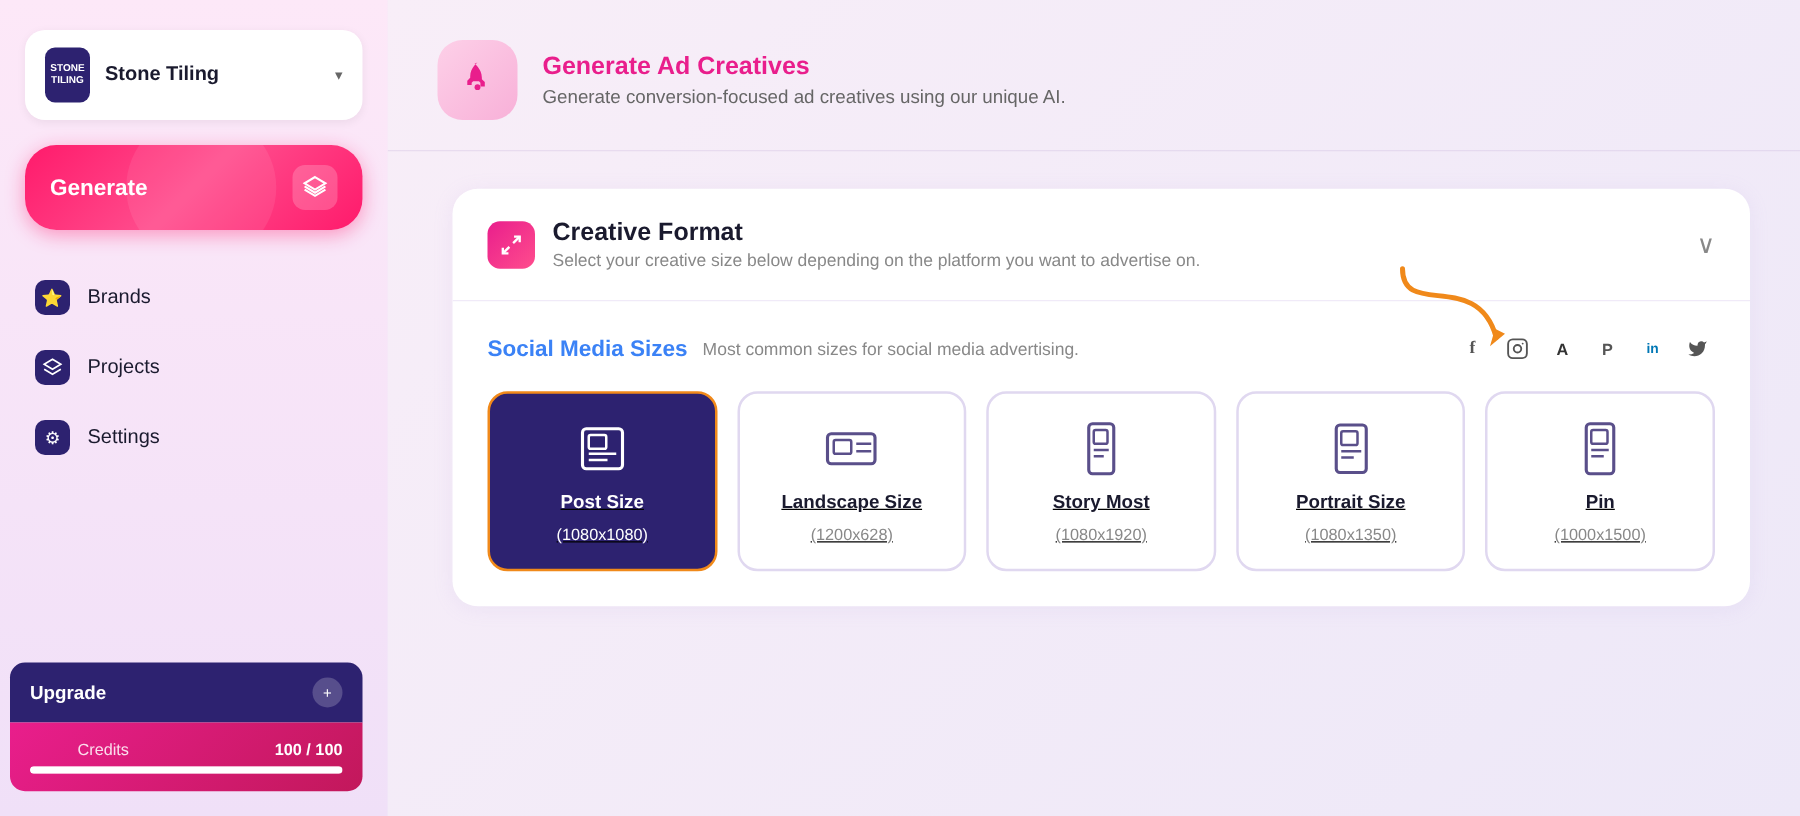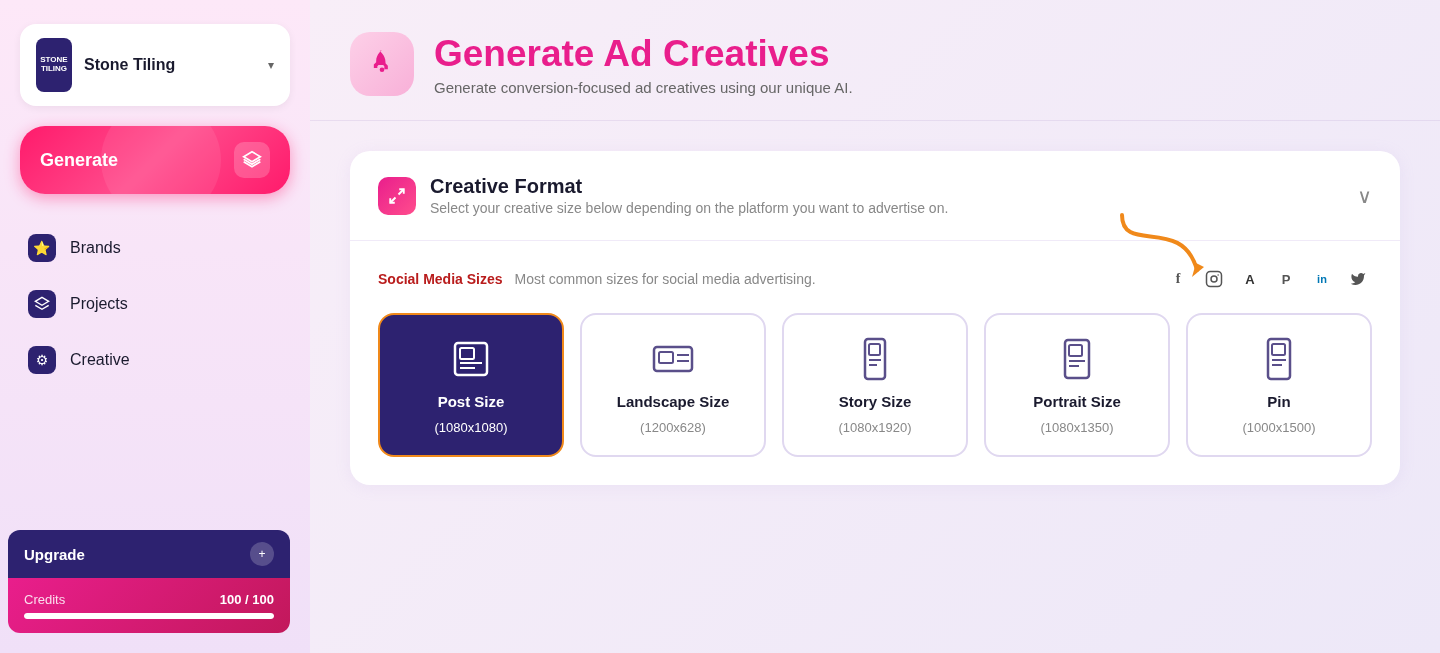--- a/index.html
+++ b/index.html
@@ -31,21 +31,21 @@
       padding: 14px 16px;
       display: flex;
       align-items: center;
       gap: 12px;
       margin-bottom: 20px;
       box-shadow: 0 2px 8px rgba(0,0,0,0.06);
       cursor: pointer;
     }
     .brand-logo {
       width: 36px;
-      height: 54px;
+      height: 44px;
       background: #2d2270;
       border-radius: 8px;
       display: flex;
       align-items: center;
       justify-content: center;
       color: white;
       font-size: 8px;
       font-weight: 700;
       text-align: center;
       line-height: 1.1;
@@ -167,20 +167,21 @@
       color: white;
       font-size: 16px;
       font-weight: 700;
       margin-bottom: 6px;
     }
     .credits-row {
       display: flex;
       align-items: center;
       justify-content: space-between;
       margin-bottom: 6px;
+      margin-left: 38px;
     }
     .credits-label {
       color: rgba(255,255,255,0.85);
       font-size: 13px;
       font-weight: 500;
     }
     .credits-value {
       color: white;
       font-size: 13px;
       font-weight: 600;
@@ -221,40 +222,41 @@
       display: flex;
       align-items: center;
       justify-content: center;
       flex-shrink: 0;
     }
     .header-icon-wrap .rocket-icon {
       color: #e91e8c;
       font-size: 26px;
     }
     .header-text h1 {
-      font-size: 37px;
+      font-size: 20px;
       font-weight: 700;
       color: #e91e8c;
       margin-bottom: 4px;
     }
     .header-text p {
       font-size: 15px;
       color: #666;
     }
 
     .content-area {
       padding: 30px 40px;
     }
 
     .card {
       background: white;
       border-radius: 20px;
       padding: 0;
       box-shadow: 0 2px 16px rgba(180,160,220,0.12);
       overflow: hidden;
+      margin-left: 12px;
     }
 
     .card-header {
       padding: 24px 28px;
       border-bottom: 1px solid #f0eaf8;
       display: flex;
       align-items: center;
       justify-content: space-between;
     }
     .card-header-left {
@@ -298,23 +300,23 @@
       align-items: center;
       justify-content: space-between;
       margin-bottom: 20px;
     }
     .section-title-group {
       display: flex;
       align-items: center;
       gap: 12px;
     }
     .section-title {
-      font-size: 14px;
-      font-weight: 700;
-      color: #b91c1c;
+      font-size: 18px;
+      font-weight: 700;
+      color: #3b82f6;
       text-align: center;
     }
     .section-desc {
       font-size: 14px;
       color: #888;
     }
     .social-icons {
       display: flex;
       gap: 8px;
       align-items: center;
@@ -340,20 +342,21 @@
       right: 160px;
       width: 100px;
       height: 80px;
     }
 
     
     .size-cards {
       display: flex;
       gap: 16px;
       margin-top: 8px;
+      text-decoration: underline;
     }
     .size-card {
       flex: 1;
       border: 2px solid #e0d8f0;
       border-radius: 16px;
       padding: 20px 16px;
       display: flex;
       flex-direction: column;
       align-items: center;
       gap: 10px;
@@ -417,21 +420,21 @@
     <div class="nav-icon">
       <svg width="16" height="16" viewBox="0 0 24 24" fill="none" stroke="white" stroke-width="2">
         <polygon points="12 2 22 8 12 14 2 8"></polygon>
         <polyline points="2 14 12 20 22 14"></polyline>
       </svg>
     </div>
     <span class="nav-label">Projects</span>
   </div>
   <div class="nav-item">
     <div class="nav-icon">⚙</div>
-    <span class="nav-label">Creative</span>
+    <span class="nav-label">Settings</span>
   </div>
 
   <div class="upgrade-section">
     <div class="upgrade-btn">
       <span class="upgrade-label">Upgrade</span>
       <div class="upgrade-icon">+</div>
     </div>
     <div class="user-card">
       <div class="credits-row">
         <span class="credits-label">Credits</span>
@@ -540,21 +543,21 @@
             <span class="size-dims">(1200x628)</span>
           </div>
 
           <div class="size-card">
             <svg class="size-svg" viewBox="0 0 48 48" fill="none">
               <rect x="14" y="4" width="20" height="40" rx="3" stroke="#5a4f8a" stroke-width="2.5"></rect>
               <rect x="18" y="9" width="11" height="11" rx="1.5" stroke="#5a4f8a" stroke-width="2"></rect>
               <line x1="18" y1="25" x2="30" y2="25" stroke="#5a4f8a" stroke-width="2"></line>
               <line x1="18" y1="30" x2="26" y2="30" stroke="#5a4f8a" stroke-width="2"></line>
             </svg>
-            <span class="size-name">Story Size</span>
+            <span class="size-name">Story Most</span>
             <span class="size-dims">(1080x1920)</span>
           </div>
 
           <div class="size-card">
             <svg class="size-svg" viewBox="0 0 48 48" fill="none">
               <rect x="12" y="5" width="24" height="38" rx="3" stroke="#5a4f8a" stroke-width="2.5"></rect>
               <rect x="16" y="10" width="13" height="11" rx="1.5" stroke="#5a4f8a" stroke-width="2"></rect>
               <line x1="16" y1="26" x2="32" y2="26" stroke="#5a4f8a" stroke-width="2"></line>
               <line x1="16" y1="31" x2="26" y2="31" stroke="#5a4f8a" stroke-width="2"></line>
             </svg>

